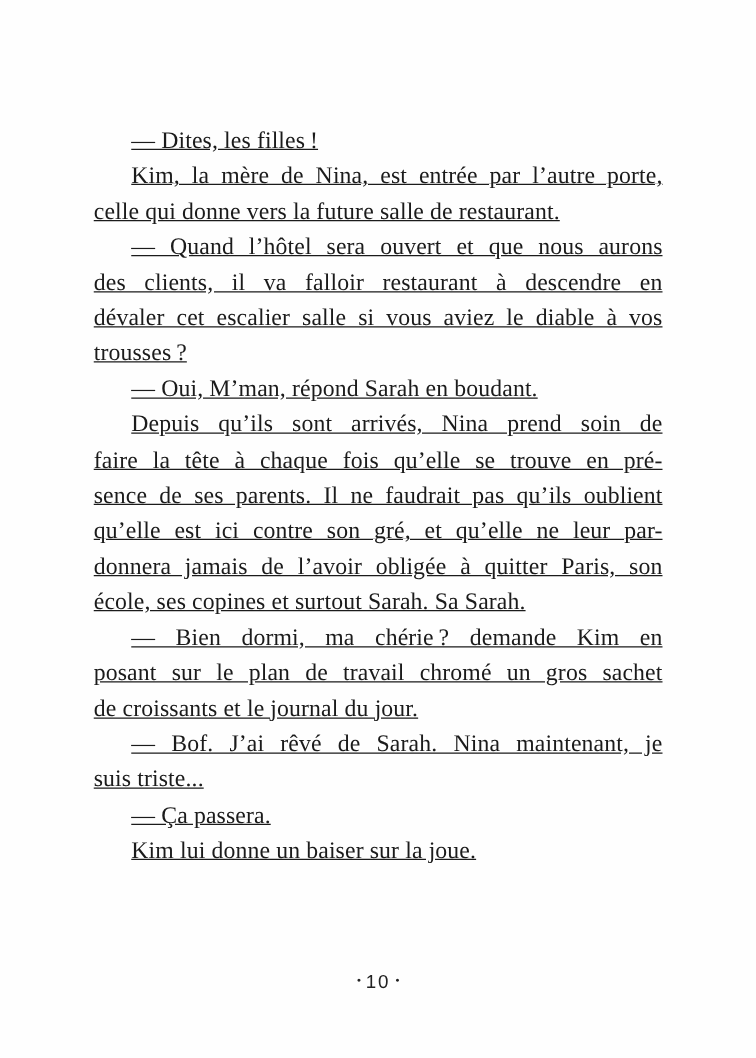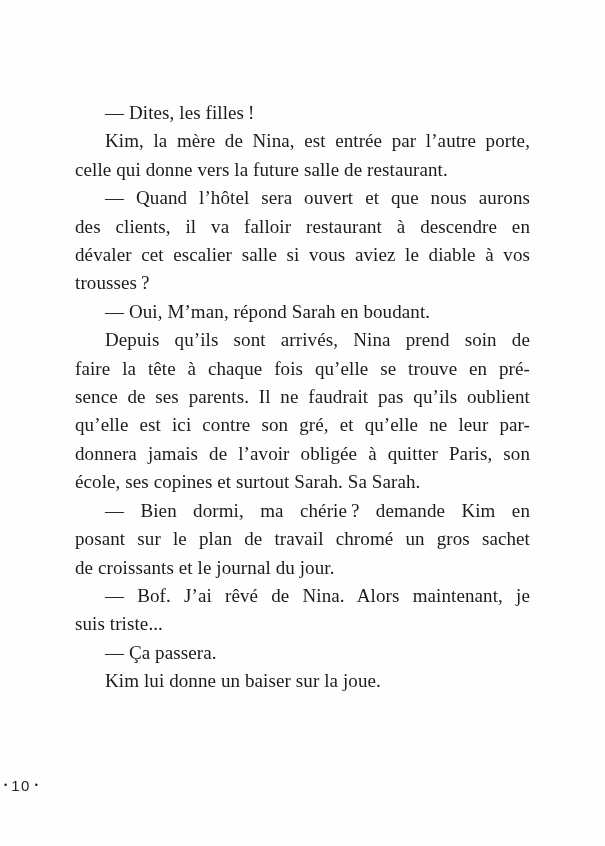--- a/index.html
+++ b/index.html
@@ -21,38 +21,39 @@
     left: 75px;
     top: 99px;
     width: 455px;
     font-size: 19px;
     line-height: 28.4px;
     letter-spacing: 0.1px;
   }
   .para {
     margin: 0;
     padding: 0;
+    text-decoration: underline;
   }
   .line {
     text-align: justify;
     text-align-last: justify;
     white-space: normal;
   }
   .line.last {
     text-align-last: left;
   }
   .line.first {
     text-indent: 30px;
   }
   .footer {
     position: absolute;
     top: 777px;
     left: 0;
     width: 100%;
-    text-align: left;
+    text-align: center;
     font-family: "Liberation Sans", "DejaVu Sans", sans-serif;
     color: #222222;
   }
   .footer .pagenum {
     font-size: 15px;
     letter-spacing: 1.5px;
   }
   .footer .dot {
     font-size: 9px;
     position: relative;
@@ -88,21 +89,21 @@
         <div class="line">qu’elle est ici contre son gré, et qu’elle ne leur par-</div>
         <div class="line">donnera jamais de l’avoir obligée à quitter Paris, son</div>
         <div class="line last">école, ses copines et surtout Sarah. Sa Sarah.</div>
       </div>
       <div class="para">
         <div class="line first">— Bien dormi, ma chérie ? demande Kim en</div>
         <div class="line">posant sur le plan de travail chromé un gros sachet</div>
         <div class="line last">de croissants et le journal du jour.</div>
       </div>
       <div class="para">
-        <div class="line first">— Bof. J’ai rêvé de Nina. Alors maintenant, je</div>
+        <div class="line first">— Bof. J’ai rêvé de Sarah. Nina maintenant, je</div>
         <div class="line last">suis triste...</div>
       </div>
       <div class="para">
         <div class="line first last">— Ça passera.</div>
       </div>
       <div class="para">
         <div class="line first last">Kim lui donne un baiser sur la joue.</div>
       </div>
     </div>
   <div class="footer">

